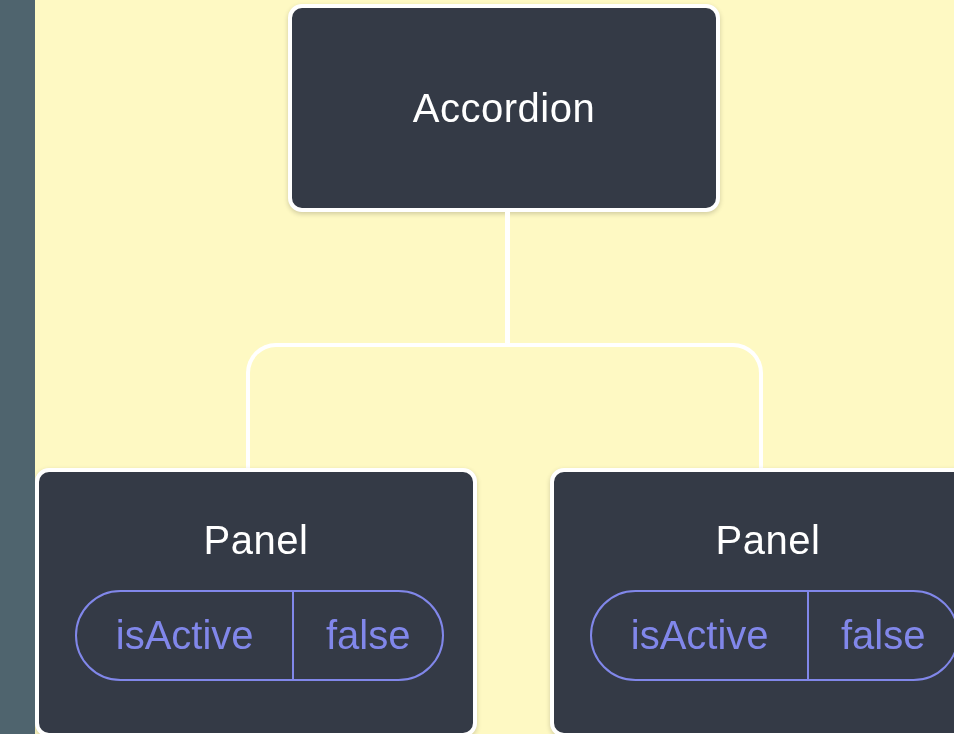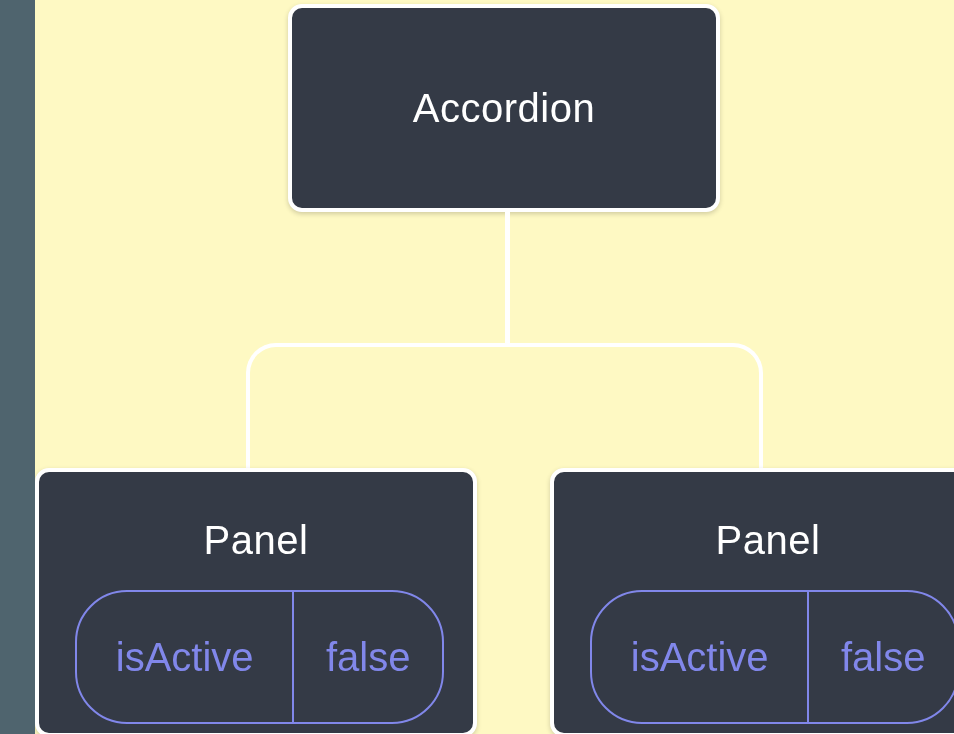--- a/index.html
+++ b/index.html
@@ -77,21 +77,21 @@
     font-size: 40px;
     font-weight: 500;
     line-height: 46px;
     letter-spacing: 0.5px;
   }
   .state-pill {
     position: absolute;
     top: 118px;
     left: 36px;
     width: 369px;
-    height: 134px;
+    height: 91px;
     box-sizing: border-box;
     border: 2.5px solid #8187EA;
     border-radius: 52px;
     display: flex;
     align-items: stretch;
     color: #8187EA;
     font-size: 40px;
   }
   .pill-cell {
     display: flex;

